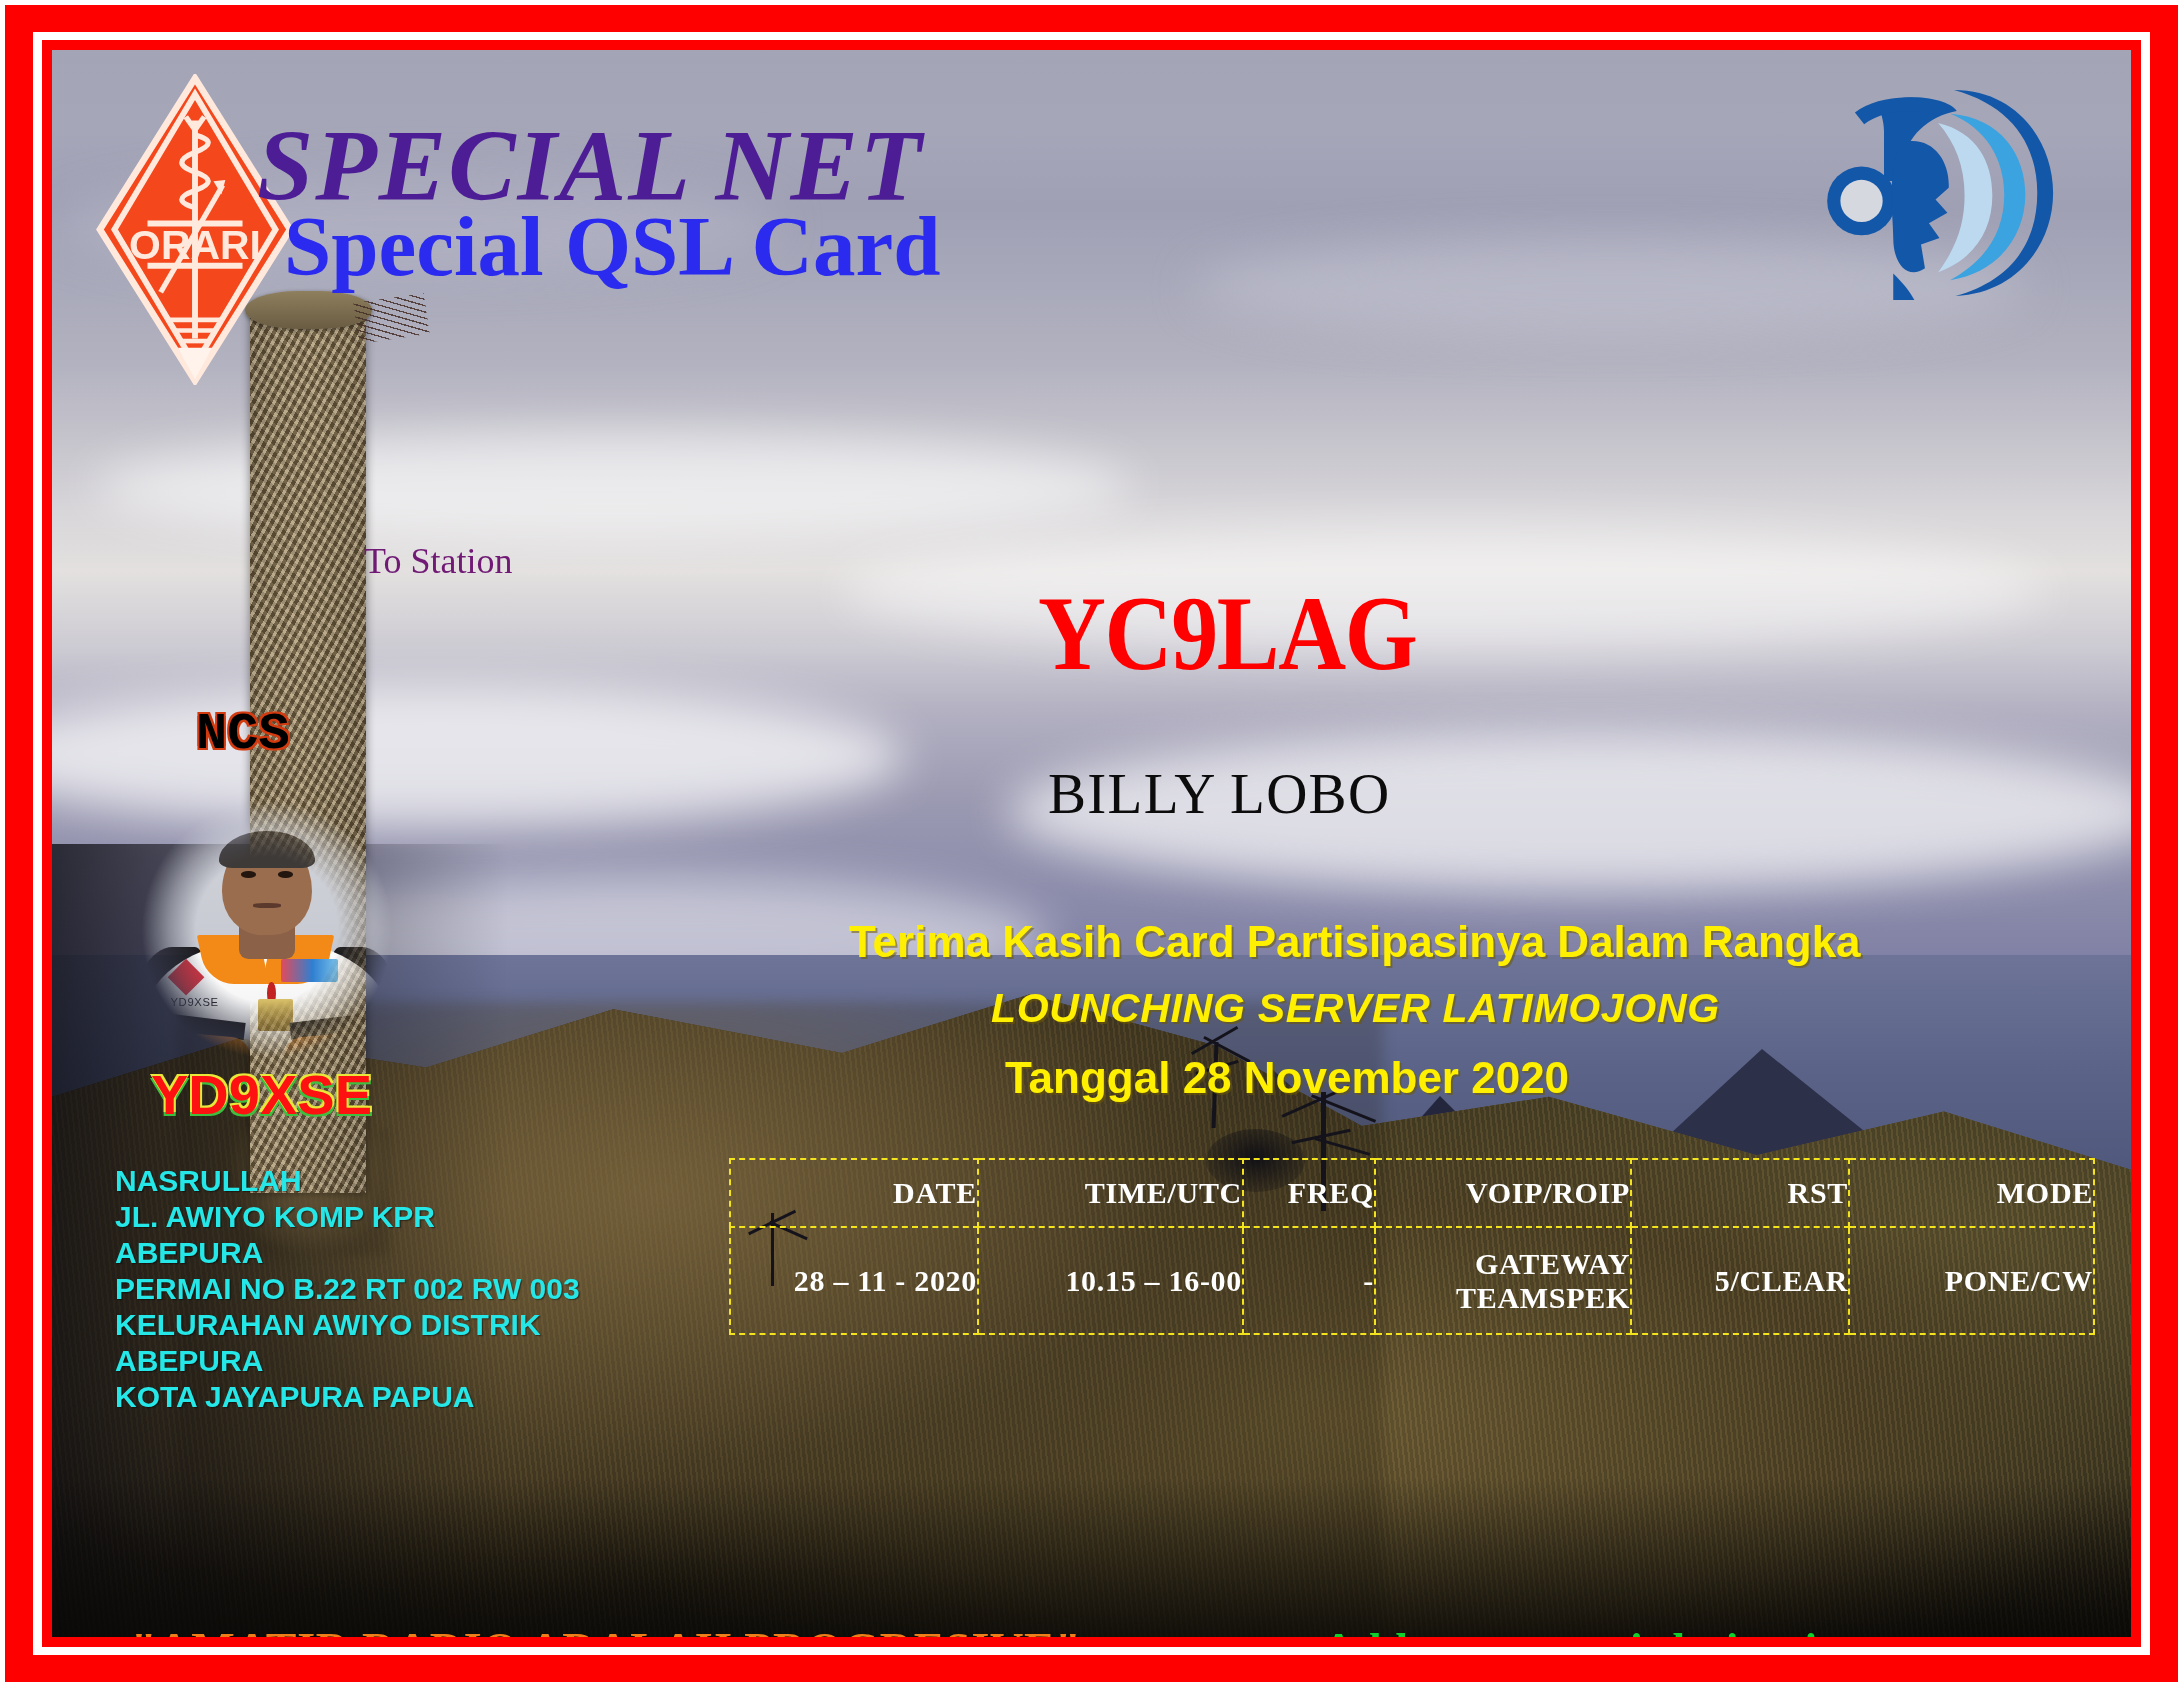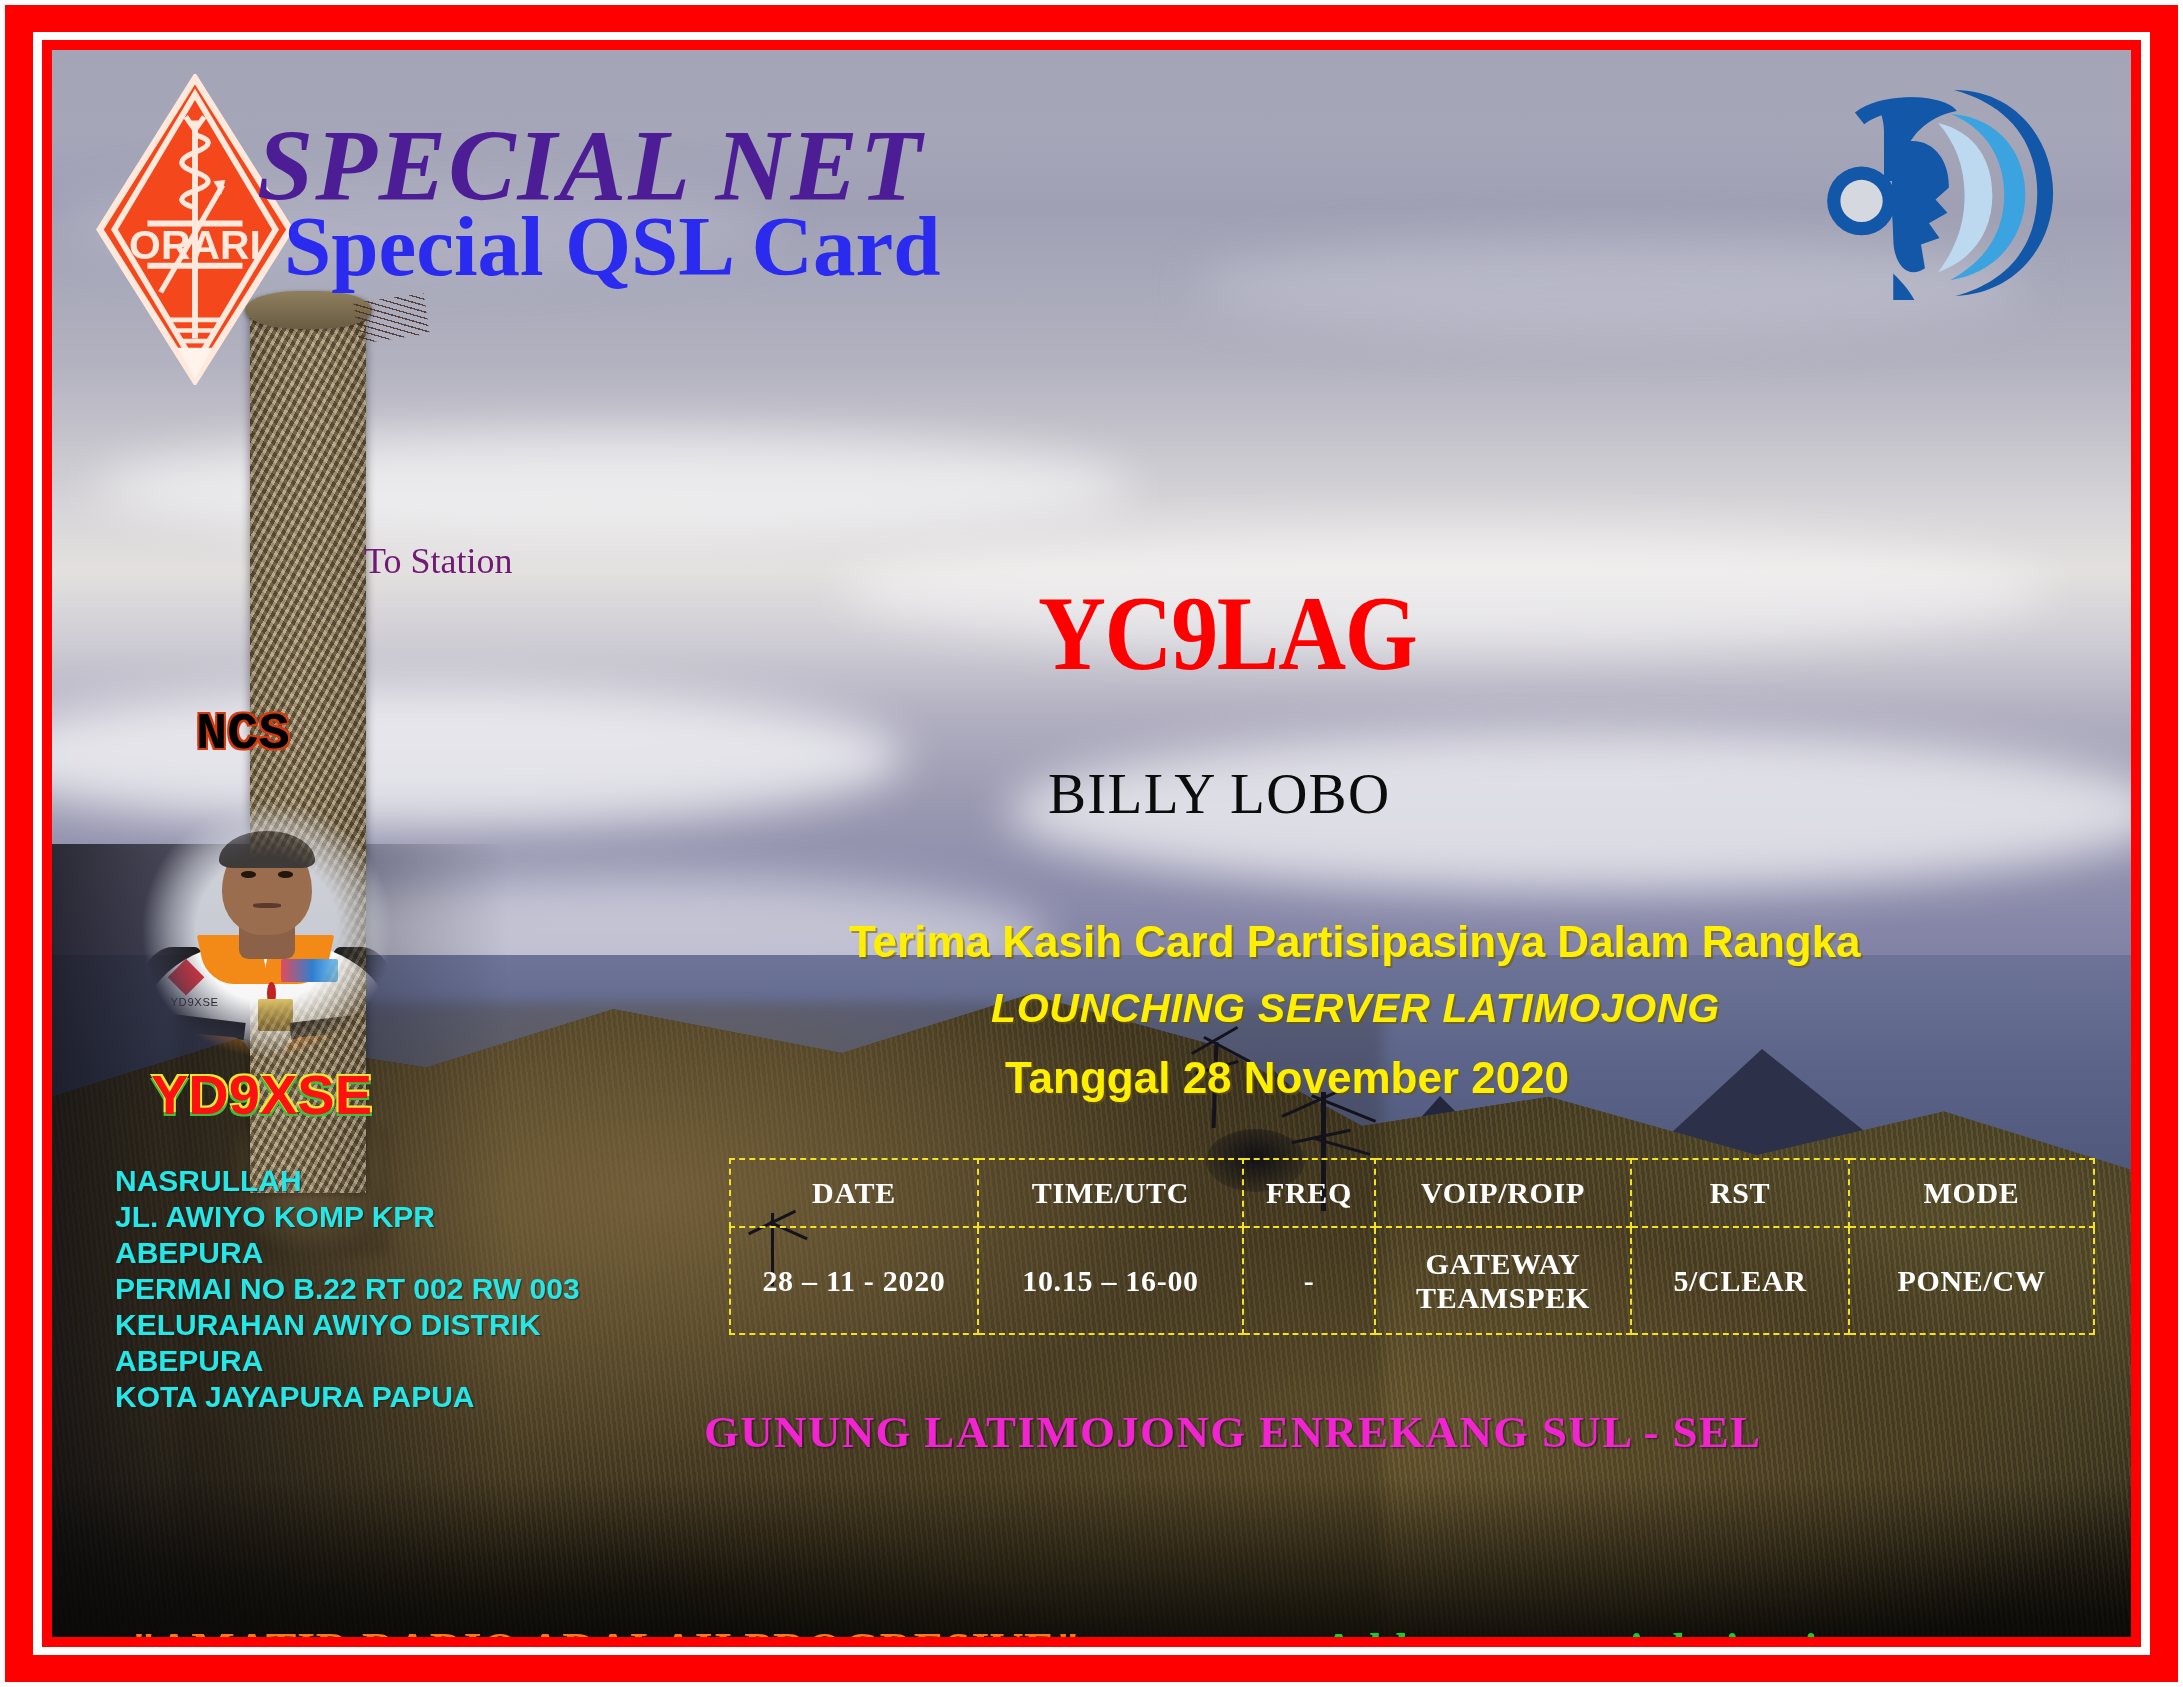--- a/index.html
+++ b/index.html
@@ -186,21 +186,21 @@
 
   
   #address{position:absolute;left:63px;top:1113px;width:582px;
     font-family:"Liberation Sans",sans-serif;font-weight:bold;font-size:30px;line-height:1.20;
     color:#25e7e7;text-shadow:1.3px 1.3px 1.3px rgba(0,0,0,.45);}
   #address div{white-space:nowrap;}
 
   
   #logtable{position:absolute;left:677px;top:1108px;width:1364px;height:171px;
     border-collapse:collapse;table-layout:fixed;}
-  #logtable td,#logtable th{border:2px dashed #f2e31c;color:#ffffff;text-align:center;
+  #logtable td,#logtable th{border:2px dashed #f2e31c;color:#ffffff;text-align:right;
     font-family:"Liberation Serif",serif;font-weight:bold;vertical-align:middle;padding:0;}
   #logtable th{height:66px;font-size:30px;letter-spacing:0.7px;}
   #logtable td{height:105px;font-size:30px;letter-spacing:0.7px;line-height:1.12;}
   #logtable col.c1{width:248px;}
   #logtable col.c2{width:265px;}
   #logtable col.c3{width:132px;}
   #logtable col.c4{width:256px;}
   #logtable col.c5{width:218px;}
   #logtable col.c6{width:245px;}
 
@@ -387,20 +387,19 @@
           <td>
             <div>GATEWAY</div>
             <div>TEAMSPEK</div>
           </td>
           <td>5/CLEAR</td>
           <td>PONE/CW</td>
         </tr>
       </tbody>
     </table>
 
-    <div class="ov" id="location">GUNUNG LATIMOJONG ENREKANG SUL - SEL</div>
 
     <div class="ov" id="slogan">"AMATIR  RADIO ADALAH PROGRESIVE"</div>
     <div class="ov" id="weburl">Address  : amatir.latimojong.com</div>
 
   </div>
 </div>
 
 
 </body></html>

